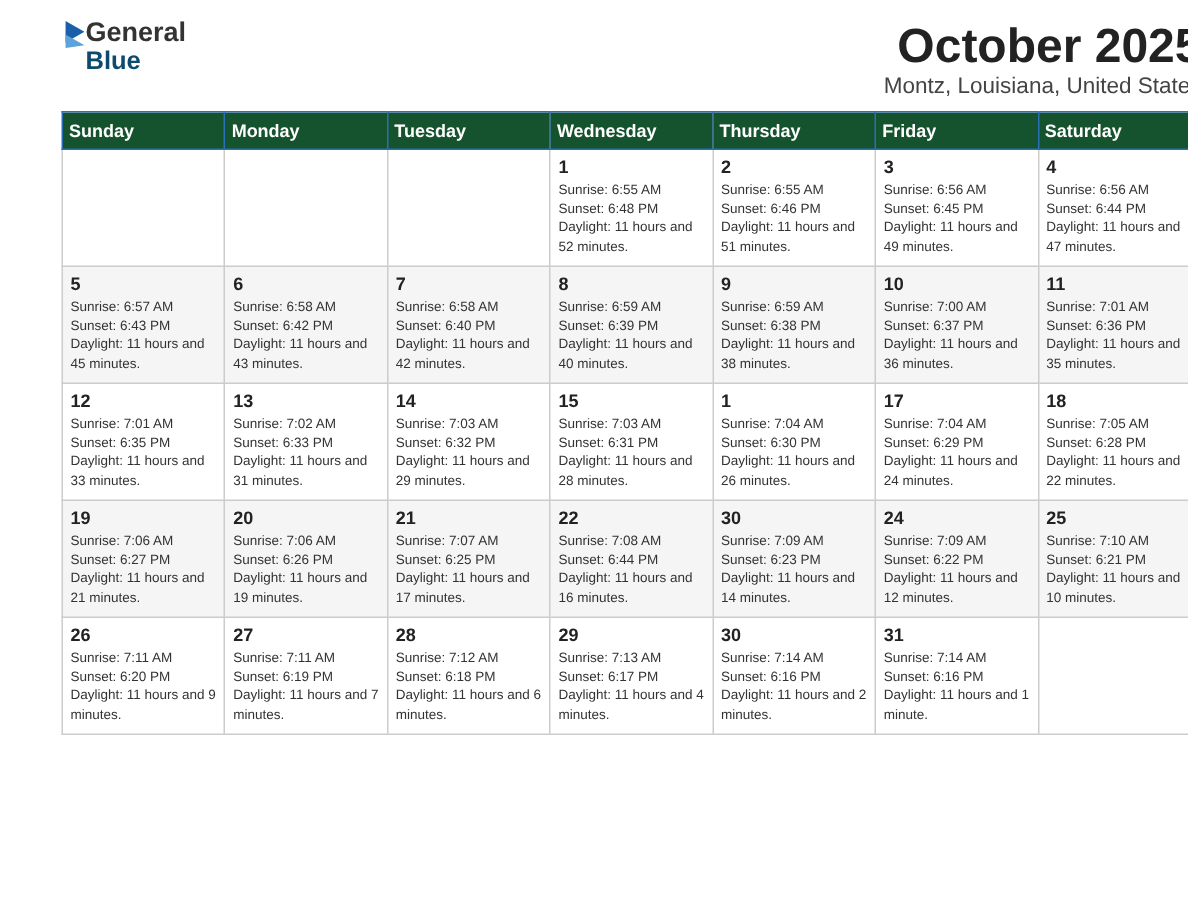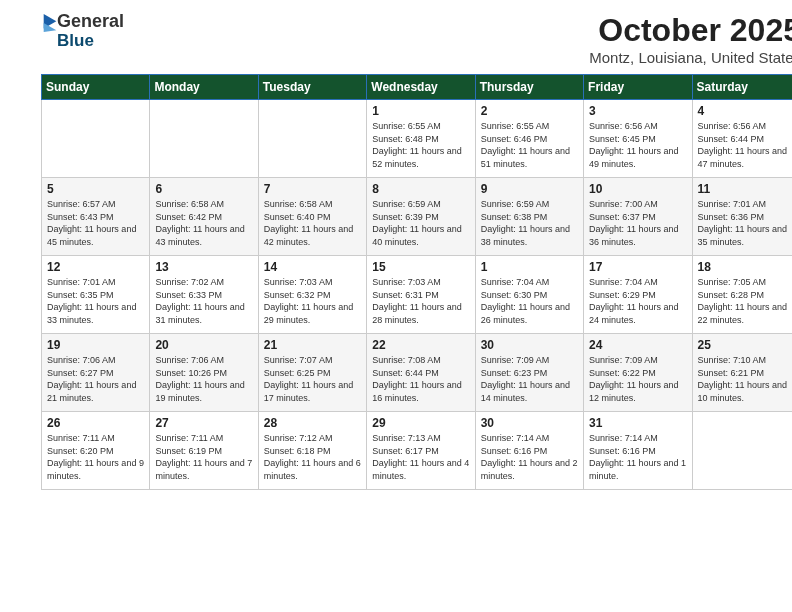--- a/index.html
+++ b/index.html
@@ -286,21 +286,21 @@
           <td>
             <span class="day-number">19</span>
             <div class="day-info">Sunrise: 7:06 AM
 Sunset: 6:27 PM
 Daylight: 11 hours
 and 21 minutes.</div>
           </td>
           <td>
             <span class="day-number">20</span>
             <div class="day-info">Sunrise: 7:06 AM
-Sunset: 10:26 PM
+Sunset: 6:26 PM
 Daylight: 11 hours
 and 19 minutes.</div>
           </td>
           <td>
             <span class="day-number">21</span>
             <div class="day-info">Sunrise: 7:07 AM
 Sunset: 6:25 PM
 Daylight: 11 hours
 and 17 minutes.</div>
           </td>

